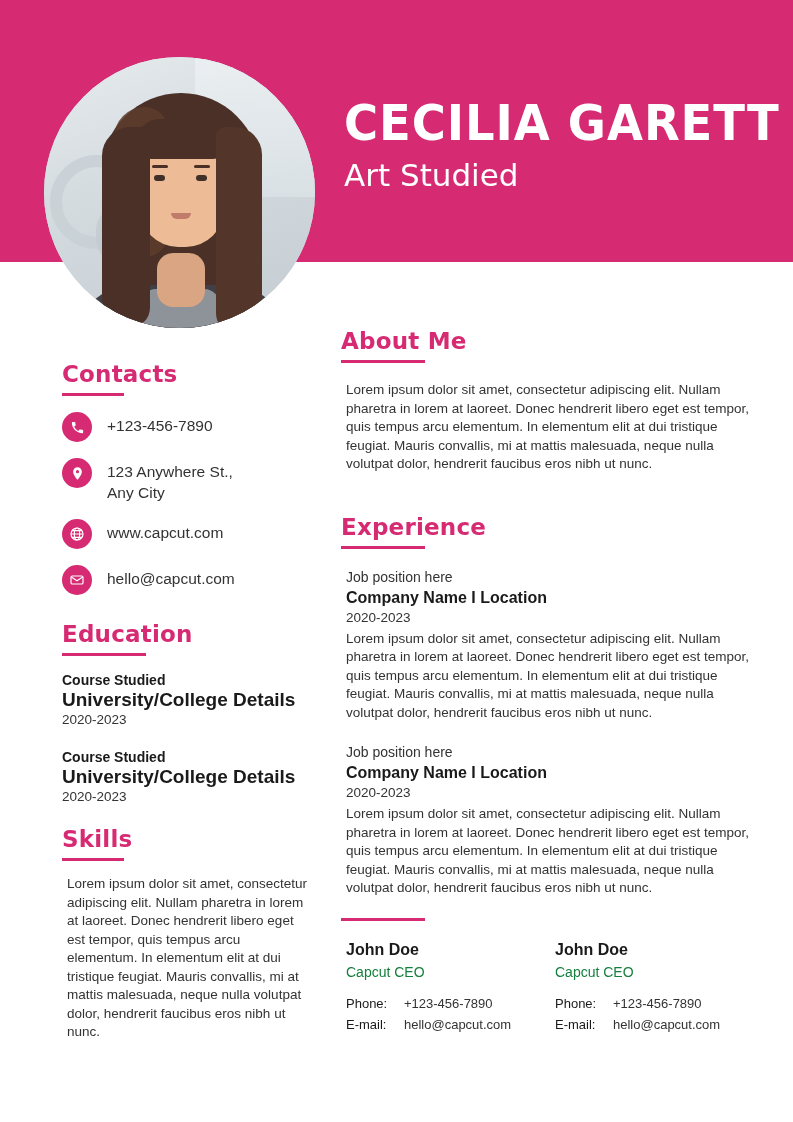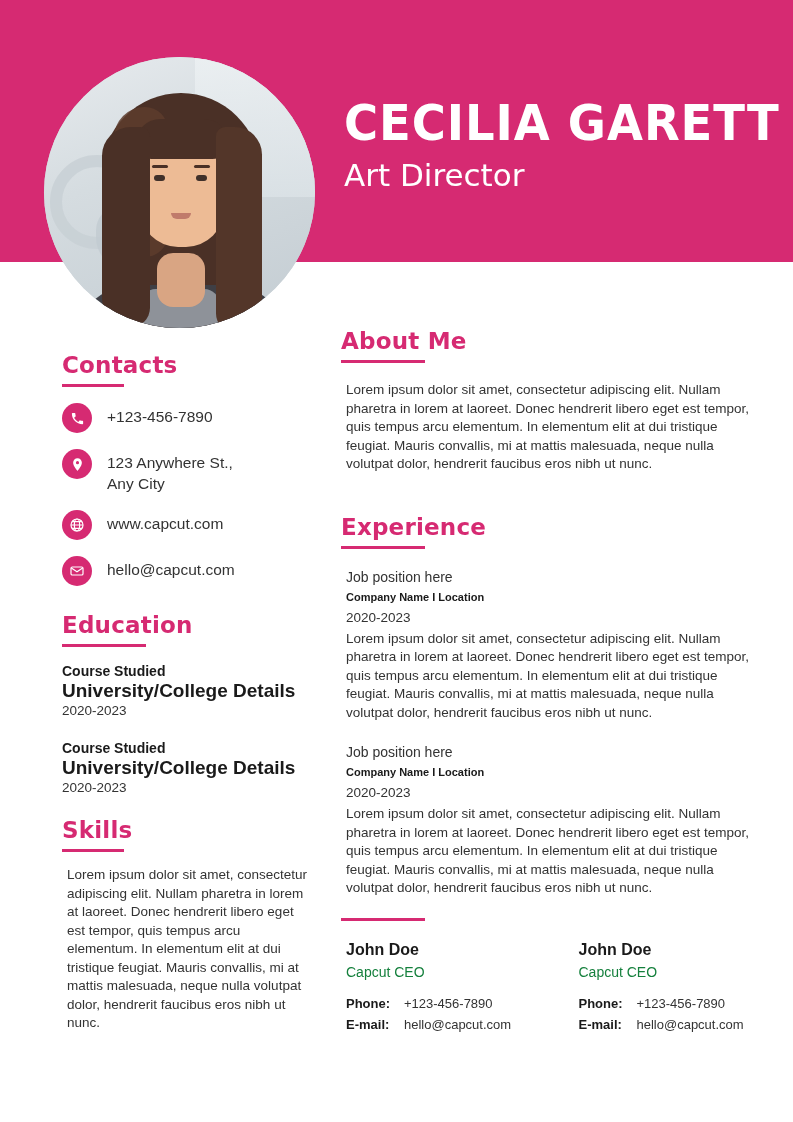--- a/index.html
+++ b/index.html
@@ -220,20 +220,21 @@
   }
   .section-title {
     font-family: "DejaVu Sans", sans-serif;
     font-weight: bold;
     color: #d62a72;
     letter-spacing: .2px;
   }
   .left-col .section-title {
     font-size: 23px;
     line-height: 27px;
+    margin-top: 9px;
   }
   .rule {
     height: 3px;
     background: #d62a72;
     margin-top: 5px;
     margin-bottom: 14px;
   }
   .rule.short { width: 62px; }
   .rule.mid { width: 84px; }
   .rule.w-edu { width: 84px; }
@@ -314,35 +315,35 @@
   }
   .indent { margin-left: 5px; }
 
   .exp-item { margin-bottom: 20px; }
   .exp-pos {
     font-size: 14px;
     color: #333333;
     line-height: 20px;
   }
   .exp-company {
-    font-size: 11px;
+    font-size: 16px;
     font-weight: bold;
     color: #1a1a1a;
     line-height: 21px;
   }
   .exp-date {
     font-size: 13.5px;
     color: #333333;
     line-height: 20px;
     margin-bottom: 2px;
   }
 
   .ref-grid {
     display: flex;
-    gap: 58px;
+    gap: 34px;
     margin-top: 4px;
   }
   .ref-col { width: 175px; }
   .ref-name {
     font-size: 16px;
     font-weight: bold;
     color: #1a1a1a;
     line-height: 22px;
   }
   .ref-role {
@@ -351,39 +352,39 @@
     line-height: 22px;
     margin-bottom: 10px;
   }
   .ref-row {
     font-size: 13px;
     line-height: 21px;
     color: #333333;
     display: flex;
   }
   .ref-label {
-    font-weight: bold;
+    font-weight: normal;
     color: #1a1a1a;
     width: 58px;
     flex: 0 0 auto;
   }
   .ref-val { color: #333333; }
 
   .mt28 { margin-top: 28px; }
   .mt26 { margin-top: 26px; }
   .mt20 { margin-top: 20px; }
 </style>
 </head>
 <body>
 
 <div class="header-band"></div>
 
 <div class="header-text">
   <div class="header-name">Cecilia Garett</div>
-  <div class="header-role">Art Director</div>
+  <div class="header-role">Art Studied</div>
 </div>
 
 <div class="photo-wrap">
   <div class="photo-bg"></div>
   <div class="photo-window"></div>
   <div class="photo-blob1"></div>
   <div class="photo-blob2"></div>
   <div class="p-hair"></div>
   <div class="p-hair-shine"></div>
   <div class="p-shoulder"></div>

